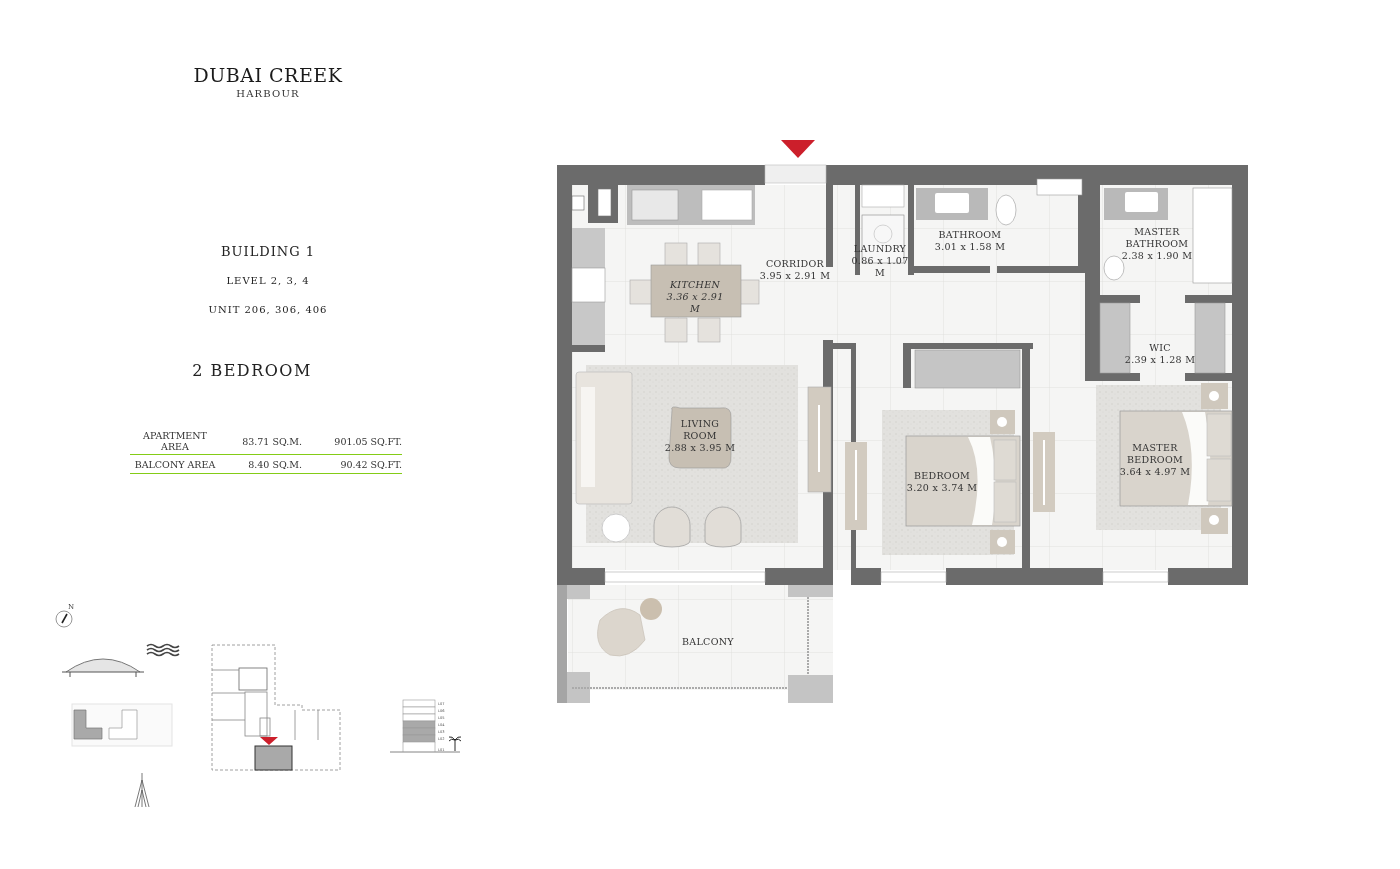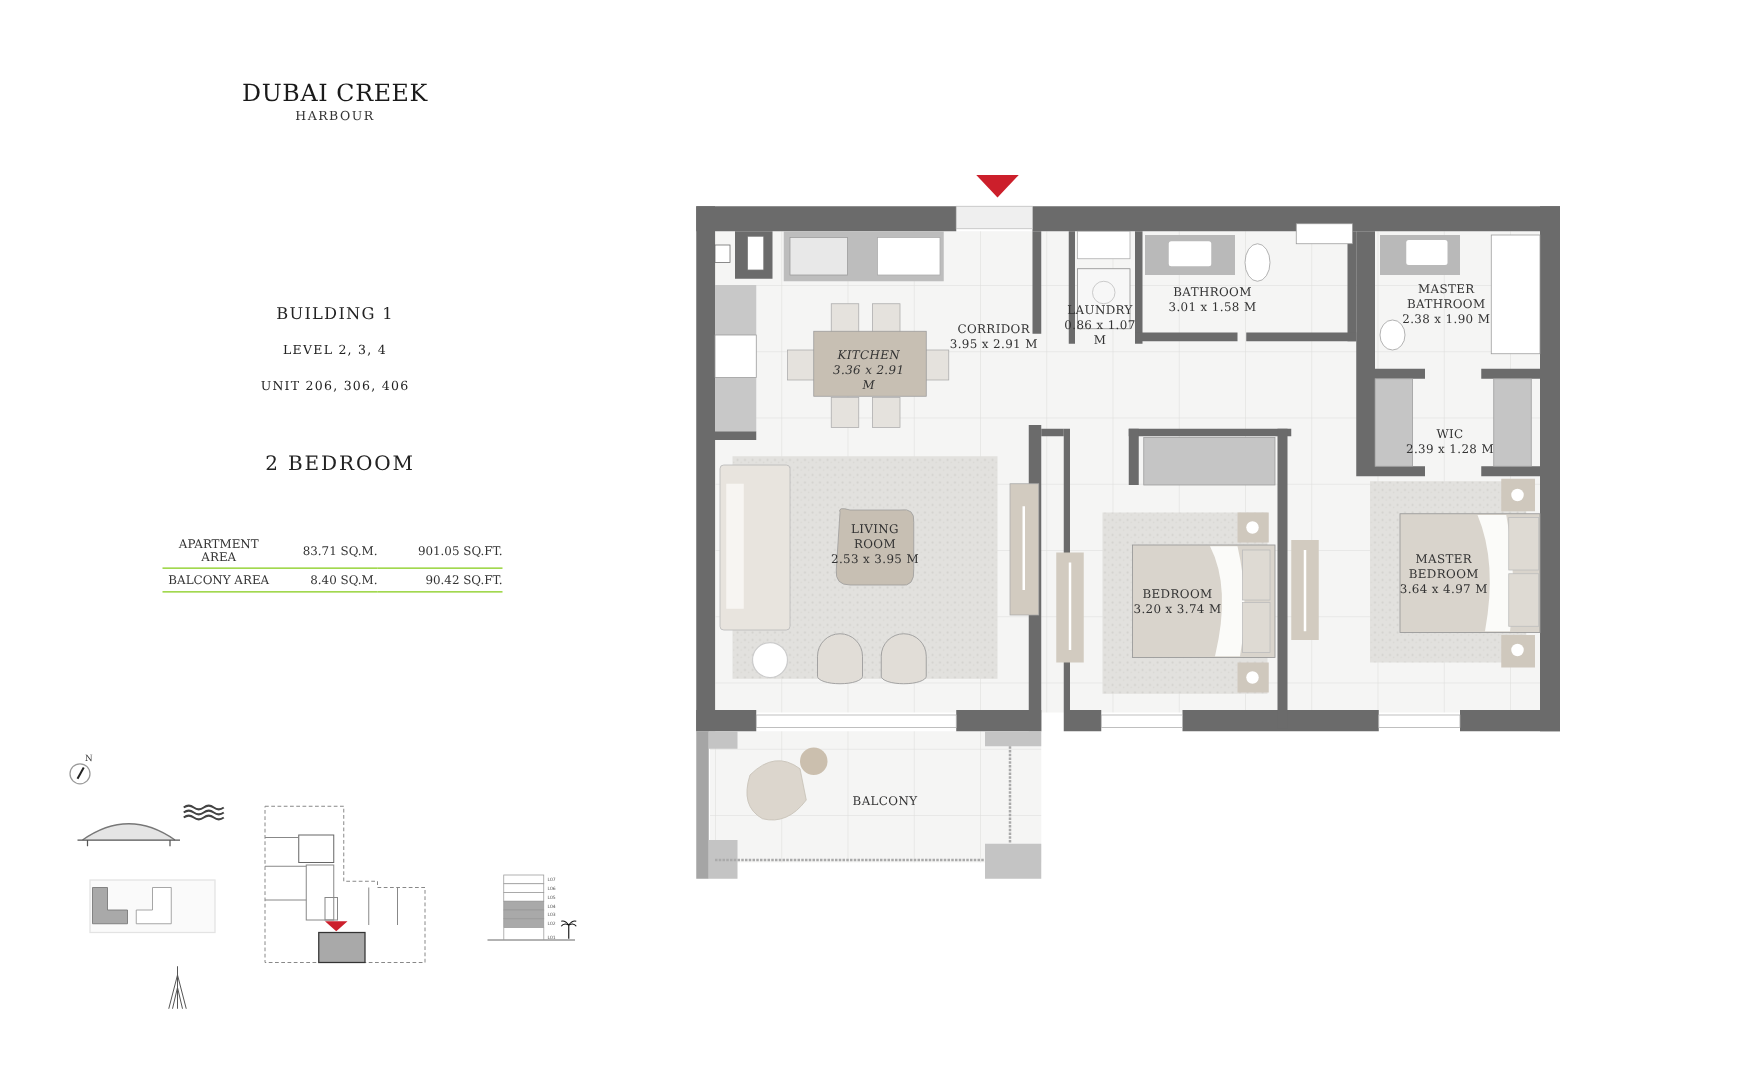--- a/index.html
+++ b/index.html
@@ -6,21 +6,21 @@
   body { width:1400px; height:869px; position:relative; overflow:hidden;
          font-family:"DejaVu Serif","Liberation Serif",serif; color:#222; }
   .abs { position:absolute; }
   .center { text-align:center; }
   .brand-main { left:168px; top:64px; width:200px; font-size:19px; letter-spacing:0.5px; color:#1a1a1a; }
   .brand-sub { left:168px; top:88px; width:200px; font-size:10px; letter-spacing:1.2px; color:#333; }
   .project { left:148px; top:142px; width:240px; font-size:20px; line-height:27px; color:#1a1a1a; }
   .bldg { left:148px; top:244px; width:240px; font-size:13px; letter-spacing:1px; }
   .level { left:148px; top:275px; width:240px; font-size:10px; letter-spacing:1px; }
   .unit { left:148px; top:304px; width:240px; font-size:10px; letter-spacing:1px; }
-  .beds { left:152px; top:361px; width:240px; font-size:16px; letter-spacing:1.5px;text-align:center; }
+  .beds { left:132px; top:361px; width:240px; font-size:16px; letter-spacing:1.5px;text-align:center; }
   .area-table { left:130px; top:428px; width:272px; border-collapse:collapse; font-size:9.5px; color:#333; }
   .area-table td { padding:2px 0; height:14px; }
   .area-table td.c1 { text-align:center; width:90px; }
   .area-table td.c2 { text-align:right; width:82px; }
   .area-table td.c3 { text-align:right; width:100px; }
   .area-table tr.sep td { border-bottom:1px solid #84cc16; }
   .plan { left:555px; top:135px; width:700px; height:580px; }
   .room-label { position:absolute; text-align:center; font-size:9.5px; line-height:12px; color:#333; letter-spacing:0.3px; }
   .room-label .name { display:block; }
   .room-label .dim { display:block; }
@@ -301,21 +301,21 @@
   <span class="name">BATHROOM</span>
   <span class="dim">2.38 x 1.90 M</span>
 </div>
 <div class="room-label" style="left:1120px;top:324px;width:80px;margin-top:18px;">
   <span class="name">WIC</span>
   <span class="dim">2.39 x 1.28 M</span>
 </div>
 <div class="room-label" style="left:660px;top:418px;width:80px;">
   <span class="name">LIVING</span>
   <span class="name">ROOM</span>
-  <span class="dim">2.53 x 3.95 M</span>
+  <span class="dim">2.88 x 3.95 M</span>
 </div>
 <div class="room-label" style="left:902px;top:470px;width:80px;">
   <span class="name">BEDROOM</span>
   <span class="dim">3.20 x 3.74 M</span>
 </div>
 <div class="room-label" style="left:1115px;top:442px;width:80px;">
   <span class="name">MASTER</span>
   <span class="name">BEDROOM</span>
   <span class="dim">3.64 x 4.97 M</span>
 </div>

